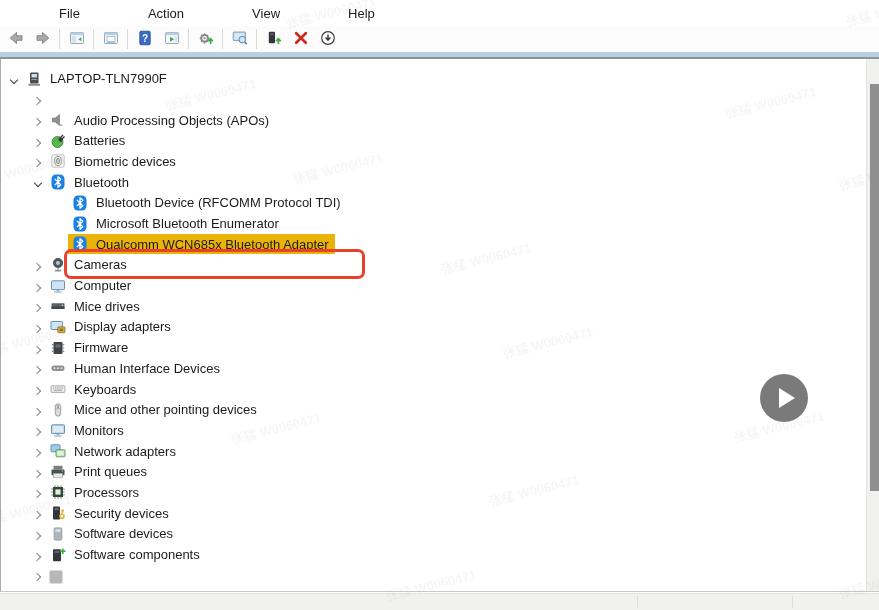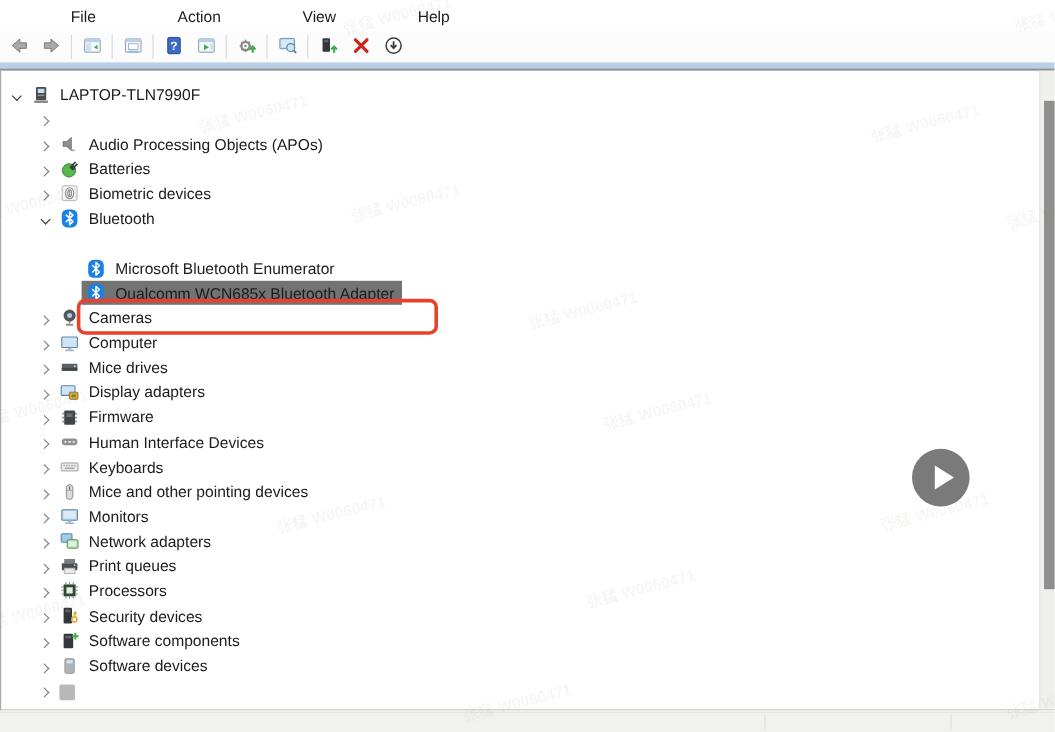--- a/index.html
+++ b/index.html
@@ -22,21 +22,21 @@
     position:absolute; left:0; top:59px; width:879px; height:533px;
     background:#ffffff; border-left:1px solid #ababab; border-bottom:1px solid #c9c9c9;
   }
   .tree { position:absolute; left:1px; top:0; right:13px; bottom:0; overflow:hidden; padding-top:9px; }
   .row { display:flex; align-items:flex-end; height:20.7px; white-space:nowrap; }
   .chev { width:16px; height:16px; flex:none; display:flex; align-items:center; justify-content:center; }
   .chev::before { content:""; width:5px; height:5px; border-right:1.3px solid #848484; border-bottom:1.3px solid #848484; transform:rotate(-45deg); margin-left:-2px; }
   .row.expanded .chev::before { transform:rotate(45deg); border-color:#3c3c3c; margin-left:0; margin-top:-2px; }
   .row.leaf .chev::before { display:none; }
   .content { display:flex; align-items:center; padding:2px 6px 2px 2px; }
-  .row.selected .content { background:#737373; }
+  .row.selected .content { background:#eab308; }
   .ticon { width:16px; height:16px; flex:none; margin:0 8px 0 2px; }
   .ticon svg { display:block; }
   .lvl0 { padding-left:4px; } .lvl1 { padding-left:28px; } .lvl2 { padding-left:50px; }
   
   .red-box { position:absolute; left:64px; top:249px; width:301px; height:30px;
     border:3px solid #e8422c; border-radius:7px; z-index:6; pointer-events:none; }
   
   .scrollbar { position:absolute; right:0; top:0; width:13px; height:100%; background:#f0f0ee; border-left:1px solid #e4e4e2; }
   .scroll-thumb { position:absolute; left:3px; right:0; top:25px; height:407px; background:#8f8f8f; }
   
@@ -217,20 +217,29 @@
               <svg width="16" height="16" viewBox="0 0 16 16">
                 <rect x="1.5" y="0.5" width="13" height="15" rx="4.5" fill="#1b80e4"></rect>
                 <path d="M5.2 5.3 L10.8 10.7 L8 13.3 L8 2.7 L10.8 5.3 L5.2 10.7" fill="none" stroke="#ffffff" stroke-width="1.25" stroke-linejoin="round" stroke-linecap="round"></path>
               </svg>
             </span>
             <span class="lbl">Bluetooth</span>
           </span>
         </div>
         <div class="row lvl2 leaf">
           <span class="chev"></span>
+          <span class="content">
+            <span class="ticon">
+              <svg width="16" height="16" viewBox="0 0 16 16">
+                <rect x="1.5" y="0.5" width="13" height="15" rx="4.5" fill="#1b80e4"></rect>
+                <path d="M5.2 5.3 L10.8 10.7 L8 13.3 L8 2.7 L10.8 5.3 L5.2 10.7" fill="none" stroke="#ffffff" stroke-width="1.25" stroke-linejoin="round" stroke-linecap="round"></path>
+              </svg>
+            </span>
+            <span class="lbl">Bluetooth Device (RFCOMM Protocol TDI)</span>
+          </span>
         </div>
         <div class="row lvl2 leaf">
           <span class="chev"></span>
           <span class="content">
             <span class="ticon">
               <svg width="16" height="16" viewBox="0 0 16 16">
                 <rect x="1.5" y="0.5" width="13" height="15" rx="4.5" fill="#1b80e4"></rect>
                 <path d="M5.2 5.3 L10.8 10.7 L8 13.3 L8 2.7 L10.8 5.3 L5.2 10.7" fill="none" stroke="#ffffff" stroke-width="1.25" stroke-linejoin="round" stroke-linecap="round"></path>
               </svg>
             </span>
@@ -437,38 +446,38 @@
               </svg>
             </span>
             <span class="lbl">Security devices</span>
           </span>
         </div>
         <div class="row lvl1 collapsed">
           <span class="chev"></span>
           <span class="content">
             <span class="ticon">
               <svg width="16" height="16" viewBox="0 0 16 16">
+                <rect x="4" y="1.8" width="8" height="12.4" rx="1.4" fill="#aeb4ba" stroke="#8a9096" stroke-width=".6"></rect>
+                <rect x="5.5" y="3.2" width="5" height="2.6" fill="#cfe6f0"></rect>
+              </svg>
+            </span>
+            <span class="lbl">Software devices</span>
+          </span>
+        </div>
+        <div class="row lvl1 collapsed">
+          <span class="chev"></span>
+          <span class="content">
+            <span class="ticon">
+              <svg width="16" height="16" viewBox="0 0 16 16">
                 <rect x="3" y="2.2" width="8" height="12" rx="1" fill="#33373b"></rect>
                 <rect x="4.5" y="3.8" width="5" height="2.2" fill="#5d646c"></rect>
                 <path d="M12.8 1.5 v5.4 M10.1 4.2 h5.4" stroke="#3fae49" stroke-width="1.7"></path>
               </svg>
             </span>
             <span class="lbl">Software components</span>
-          </span>
-        </div>
-        <div class="row lvl1 collapsed">
-          <span class="chev"></span>
-          <span class="content">
-            <span class="ticon">
-              <svg width="16" height="16" viewBox="0 0 16 16">
-                <rect x="4" y="1.8" width="8" height="12.4" rx="1.4" fill="#aeb4ba" stroke="#8a9096" stroke-width=".6"></rect>
-                <rect x="5.5" y="3.2" width="5" height="2.6" fill="#cfe6f0"></rect>
-              </svg>
-            </span>
-            <span class="lbl">Software devices</span>
           </span>
         </div>
         <div class="row lvl1 collapsed">
           <span class="chev"></span>
           <span class="ticon">
             <svg width="16" height="16" viewBox="0 0 16 16">
               <rect x="1.5" y="1.5" width="13" height="13" rx="1.5" fill="#b8b8b8"></rect>
             </svg>
           </span>
         </div>

